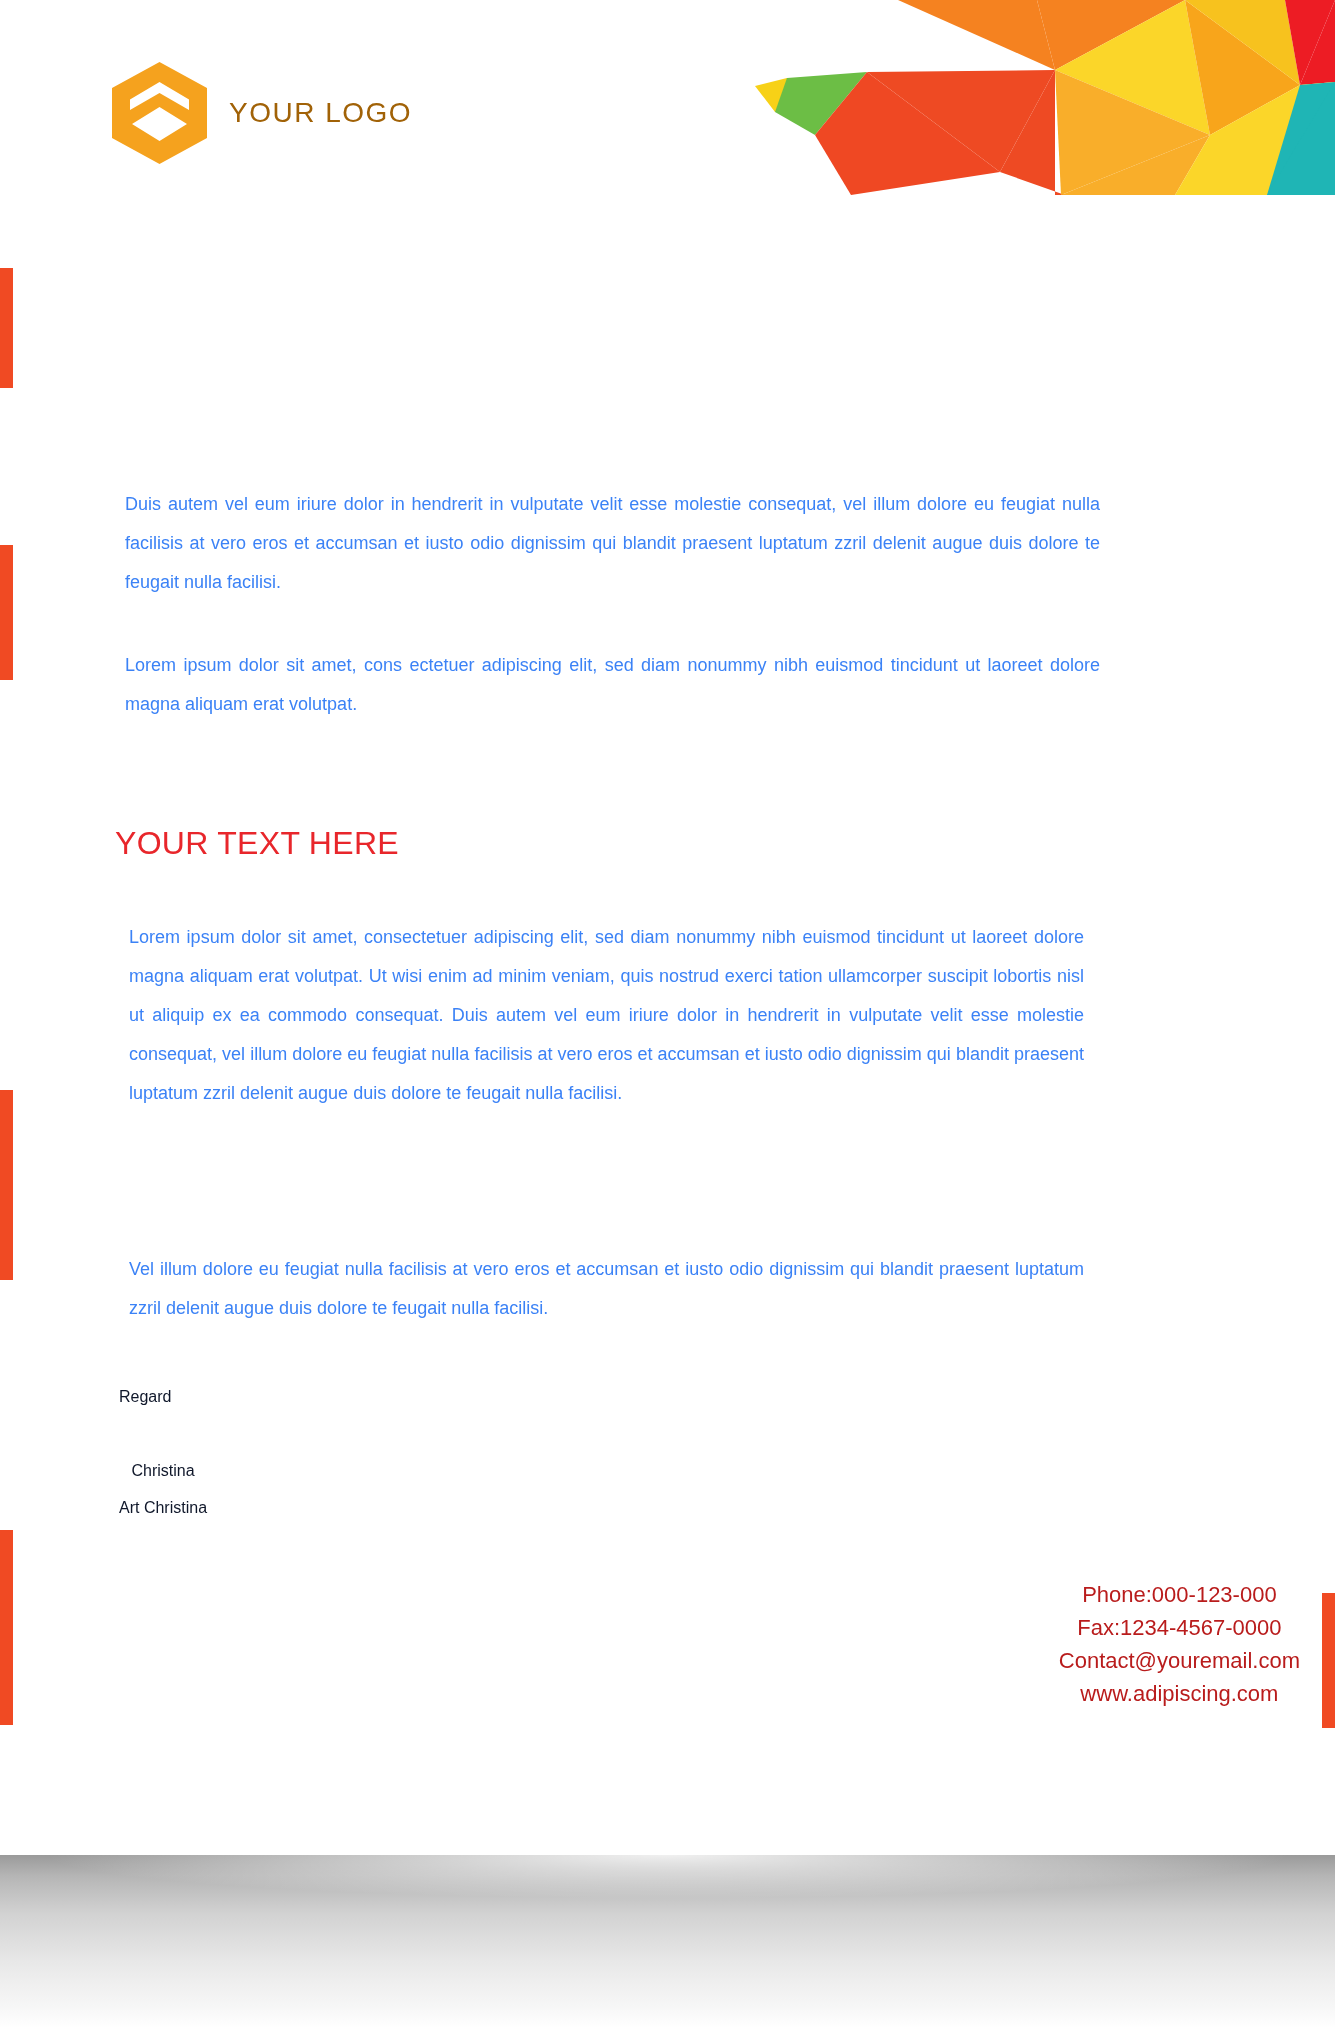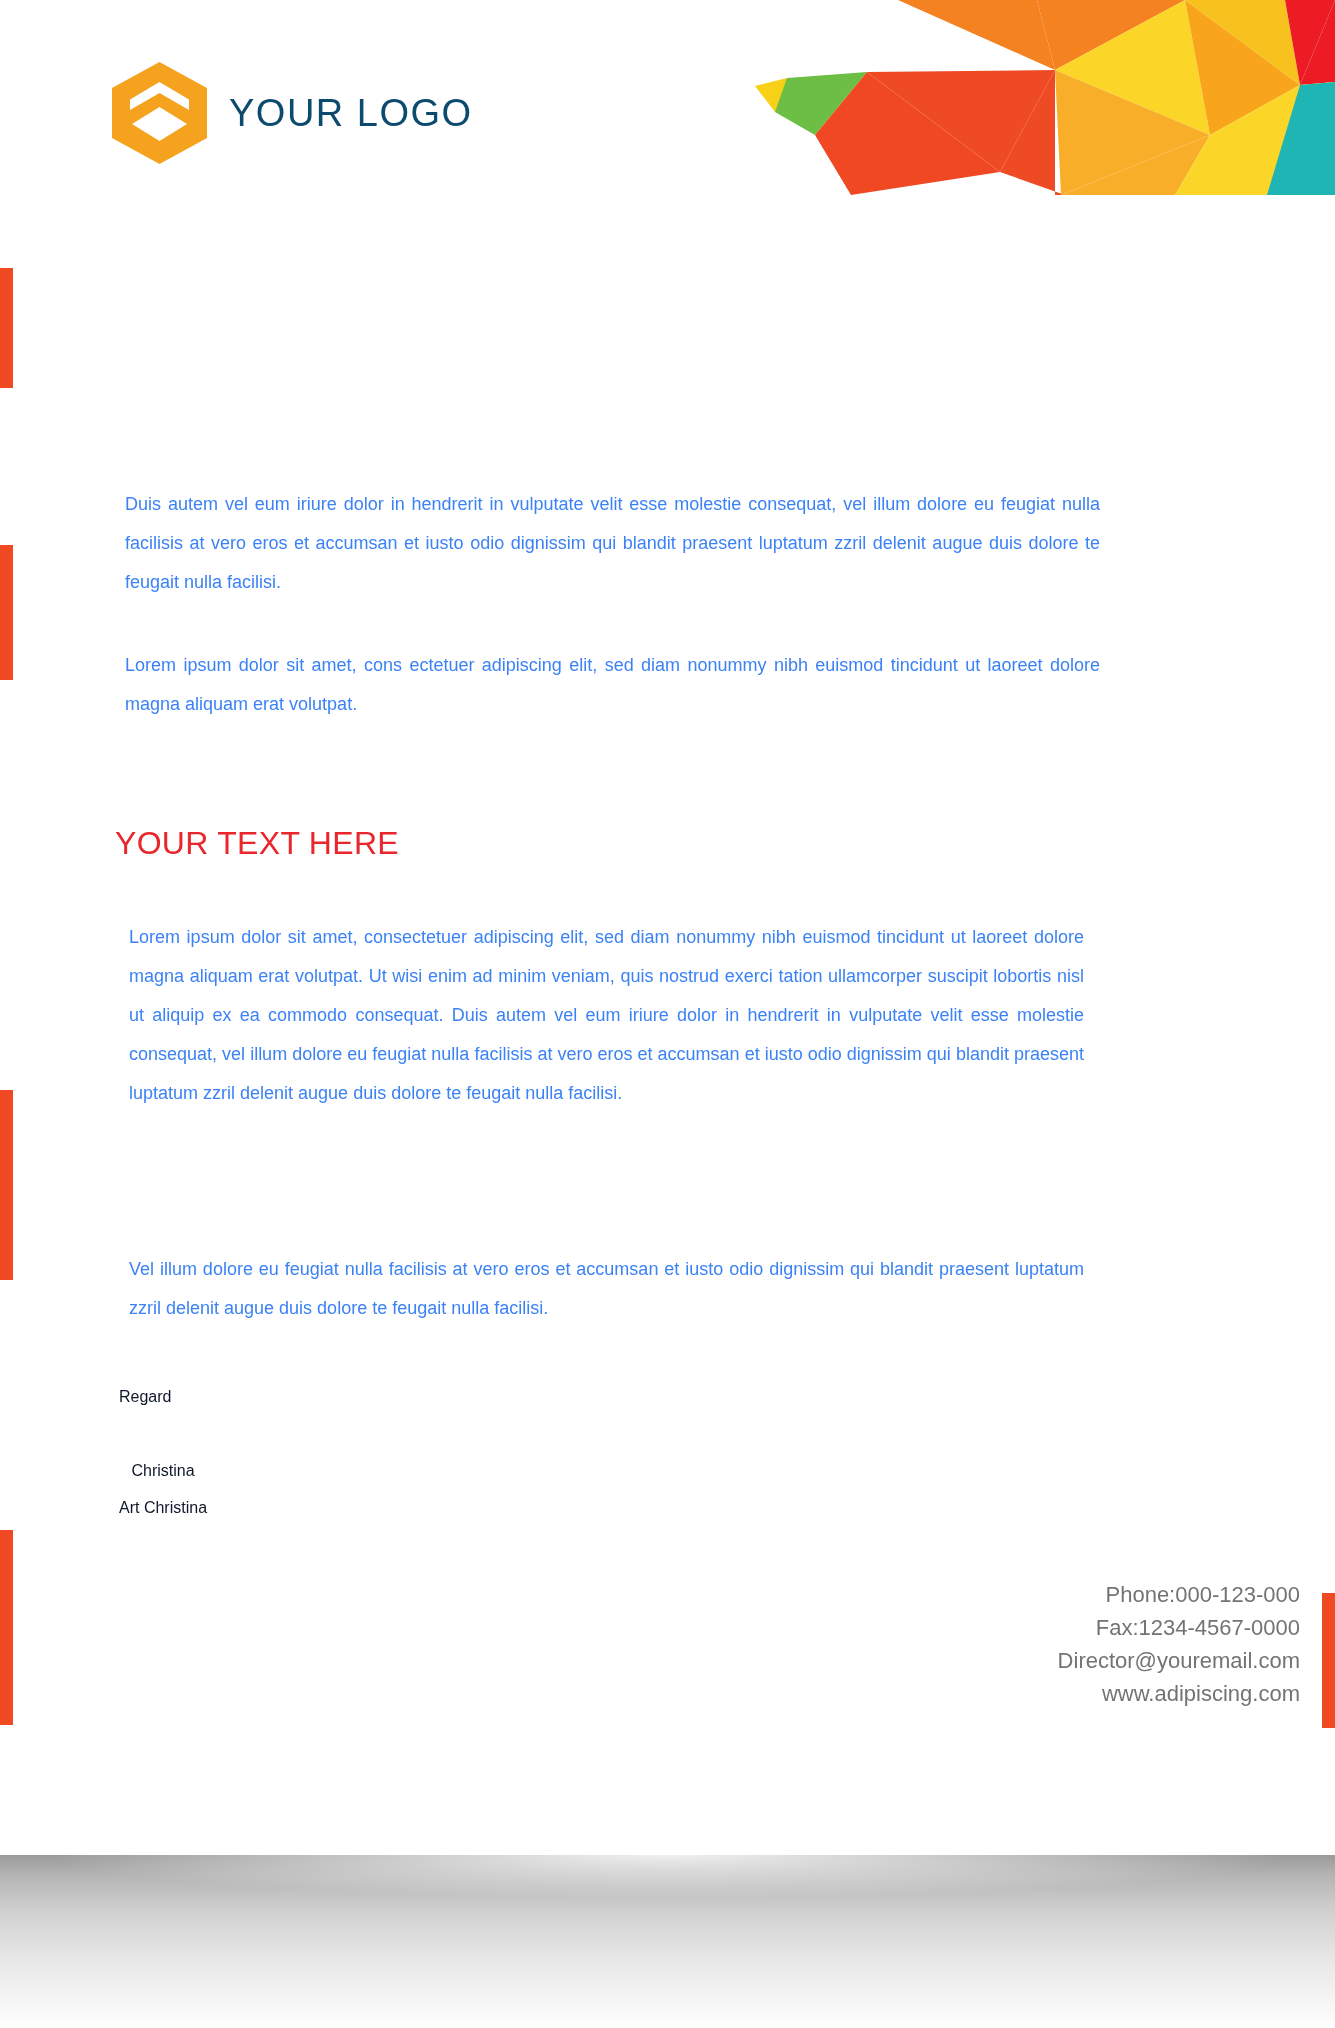--- a/index.html
+++ b/index.html
@@ -65,23 +65,23 @@
     display: flex;
     align-items: center;
   }
   .logo-mark {
     width: 95px;
     height: 102px;
     display: block;
   }
   .logo-word {
     margin-left: 22px;
-    font-size: 38px;
+    font-size: 28px;
     letter-spacing: 1.5px;
-    color: #0c4a6e;
+    color: #a16207;
     font-weight: 400;
     white-space: nowrap;
   }
 
   
   .poly-art {
     position: absolute;
     right: 0;
     top: 0;
     width: 580px;
@@ -139,24 +139,24 @@
     line-height: 37px;
   }
   .signoff.regard { top: 1378px; }
   .signoff.name   { top: 1452px; text-align: center; }
 
   
   .contact {
     position: absolute;
     right: 35px;
     top: 1578px;
-    text-align: right;
+    text-align: center;
     font-size: 22px;
     line-height: 33px;
-    color: #737373;
+    color: #b91c1c;
   }
   .contact div { white-space: nowrap; }
 
   
   .bottom-strip {
     position: absolute;
     left: 0;
     top: 1855px;
     width: 1335px;
     height: 173px;
@@ -246,21 +246,21 @@
 
     <div class="signoff regard">Regard</div>
     <div class="signoff name">
       <div>Christina</div>
       <div>Art Christina</div>
     </div>
 
     <div class="contact">
       <div>Phone:000-123-000</div>
       <div>Fax:1234-4567-0000</div>
-      <div>Director@youremail.com</div>
+      <div>Contact@youremail.com</div>
       <div>www.adipiscing.com</div>
     </div>
 
   </div>
 
   <div class="page-edge"></div>
   <div class="bottom-strip"></div>
 
 </div>
 

